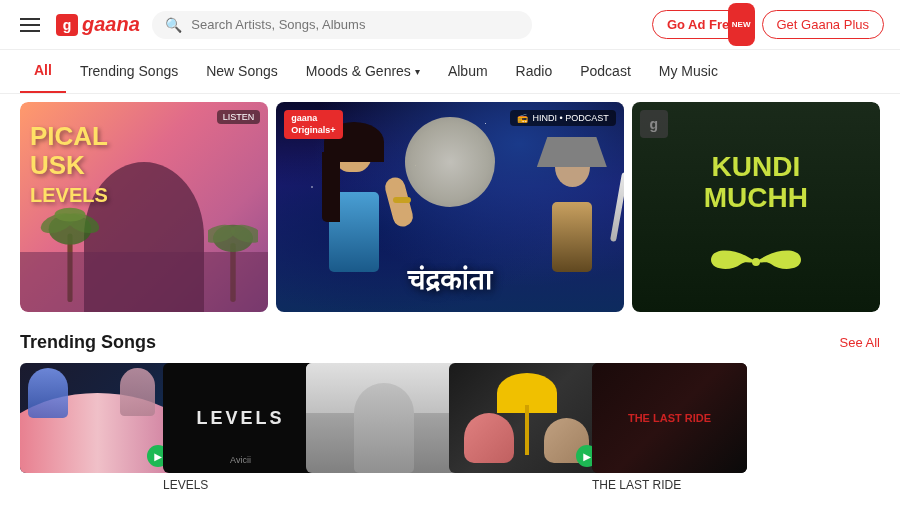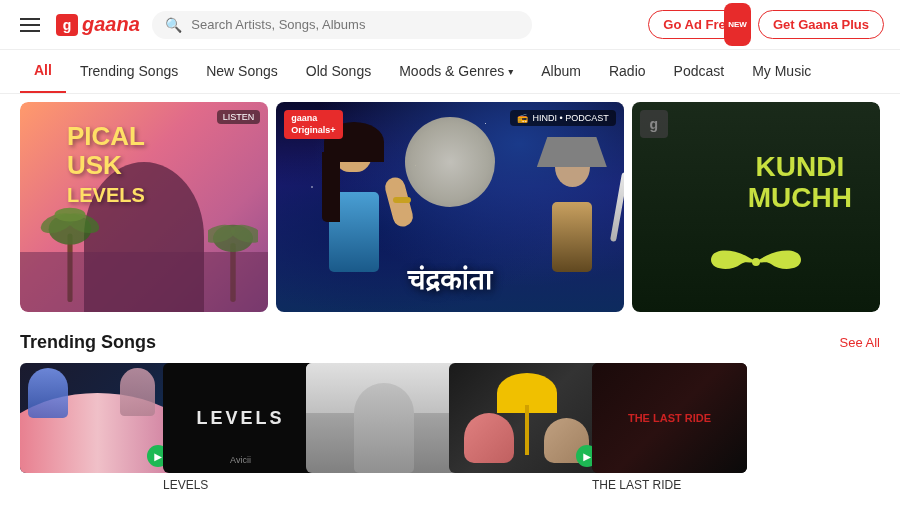--- a/index.html
+++ b/index.html
@@ -106,21 +106,21 @@
       padding: 17px 4px;
       border-radius: 8px;
     }
     .get-gaana-btn {
       border: 1.5px solid #e72b2b;
       color: #e72b2b;
       background: #fff;
       border-radius: 20px;
       padding: 6px 14px;
       font-size: 13px;
-      font-weight: 700;
+      font-weight: 400;
       cursor: pointer;
     }
 
     
     .nav-bar {
       display: flex;
       align-items: flex-end;
       padding: 0 20px;
       border-bottom: 1px solid #eee;
       height: 44px;
@@ -200,21 +200,20 @@
     }
     .card-tropical-text {
       position: absolute;
       top: 20px;
       left: 10px;
       color: #ffe066;
       font-size: 26px;
       font-weight: 900;
       line-height: 1.1;
       text-shadow: 2px 2px 4px rgba(0,0,0,0.4);
-      margin-left: 37px;
     }
     .listen-label {
       position: absolute;
       top: 8px;
       right: 8px;
       background: rgba(0,0,0,0.5);
       color: #fff;
       font-size: 9px;
       padding: 2px 6px;
       border-radius: 4px;
@@ -306,21 +305,20 @@
       position: absolute;
       top: 50px;
       left: 50%;
       transform: translateX(-50%);
       color: #c8e040;
       font-size: 28px;
       font-weight: 900;
       white-space: nowrap;
       text-align: center;
       line-height: 1.1;
-      margin-left: 44px;
     }
     .km-mustache {
       position: absolute;
       bottom: 30px;
       left: 50%;
       transform: translateX(-50%);
       width: 100px;
       height: 40px;
     }
 
@@ -508,21 +506,20 @@
       <span class="new-badge">NEW</span>
     </button>
     <button class="get-gaana-btn">Get Gaana Plus</button>
   </div>
 </header>
 
 <nav class="nav-bar">
   <a class="nav-item active">All</a>
   <a class="nav-item">Trending Songs</a>
   <a class="nav-item">New Songs</a>
-  <a class="nav-item">Old Songs</a>
   <a class="nav-item">
     <span>Moods &amp; Genres</span>
     <span class="chevron">▾</span>
   </a>
   <a class="nav-item">Album</a>
   <a class="nav-item">Radio</a>
   <a class="nav-item">Podcast</a>
   <a class="nav-item">My Music</a>
 </nav>
 

